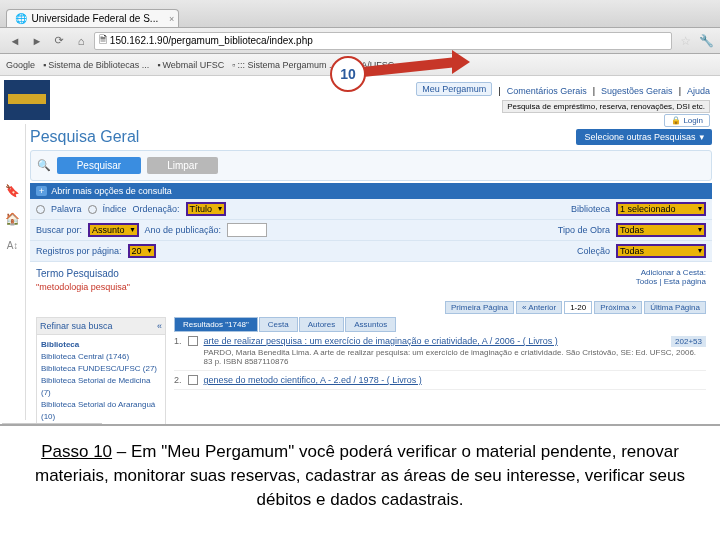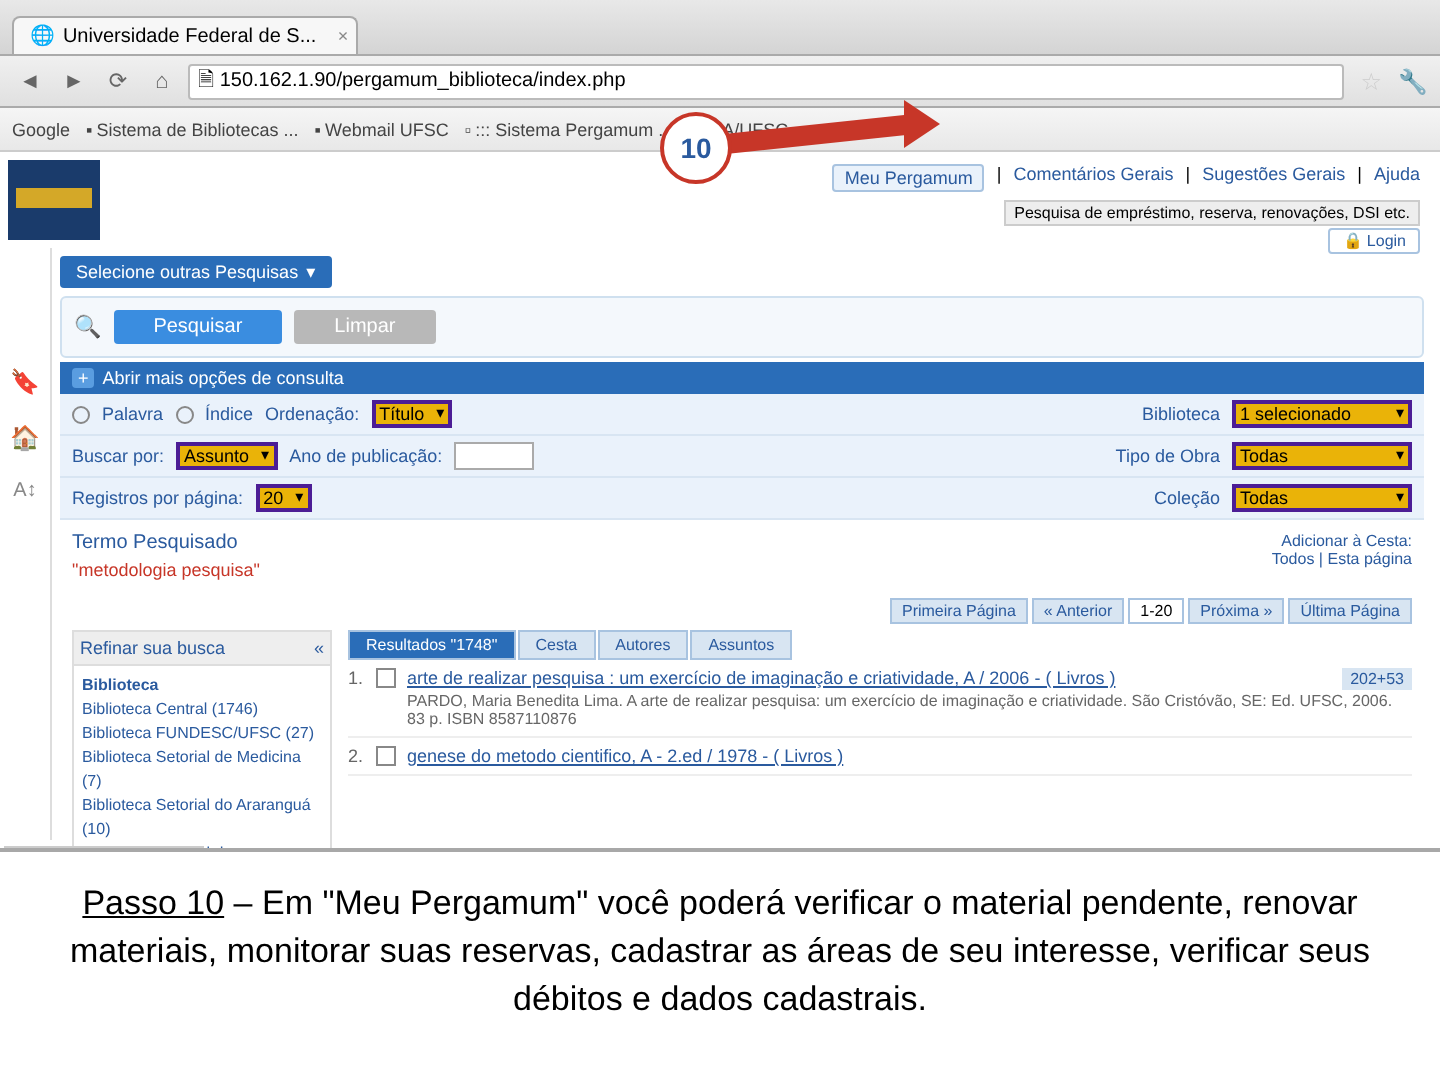--- a/index.html
+++ b/index.html
@@ -10,21 +10,21 @@
 .addr-bar{height:26px;background:linear-gradient(#f0f0f0,#e0e0e0);border-bottom:1px solid #aaa;display:flex;align-items:center;padding:0 6px;gap:4px}
 .nav-btn{width:18px;height:18px;border-radius:2px;display:flex;align-items:center;justify-content:center;font-size:11px;color:#666}
 .url-box{flex:1;height:18px;background:#fff;border:1px solid #bbb;border-radius:2px;font-size:10px;padding:0 4px;display:flex;align-items:center}
 .star{color:#ccc;font-size:12px;margin-left:4px}
 .wrench{font-size:12px;color:#666;margin-left:4px}
 .bm-bar{height:22px;background:linear-gradient(#f5f5f5,#e8e8e8);border-bottom:1px solid #ccc;display:flex;align-items:center;padding:0 6px;gap:8px;font-size:9px;color:#444}
 .bm{display:flex;align-items:center;gap:2px}
 .header-area{height:48px;background:#fff;display:flex;position:relative}
 .logo{width:46px;height:40px;background:#1a3b6b;margin:4px;position:relative}
 .logo::after{content:"";position:absolute;top:14px;left:4px;right:4px;height:10px;background:#d4a828}
-.top-links{position:absolute;right:10px;top:6px;font-size:9px;display:flex;gap:6px;align-items:flex-start}
+.top-links{position:absolute;right:10px;top:6px;font-size:9px;display:flex;gap:6px;align-items:flex-end}
 .top-links a{color:#2a5a9e;text-decoration:none}
 .top-links .mp{background:#eaf2fb;border:1px solid #a8c3e0;border-radius:2px;padding:1px 5px;color:#2a5a9e}
 .sub-bar{position:absolute;right:10px;top:24px;font-size:8px;background:#eee;border:1px solid #ccc;padding:1px 4px}
 .login-btn{position:absolute;right:10px;top:38px;font-size:8px;background:#fff;border:1px solid #a8c3e0;border-radius:2px;padding:1px 6px;color:#2a5a9e;display:flex;align-items:center;gap:2px}
 .callout{position:absolute;left:330px;top:56px;width:36px;height:36px;border:2px solid #c73628;border-radius:50%;background:#fff;display:flex;align-items:center;justify-content:center;font-weight:bold;color:#2a5a9e;font-size:14px;z-index:10}
 .arrow{position:absolute;left:360px;top:52px;width:120px;height:30px;z-index:9}
 .arrow::before{content:"";position:absolute;left:0;top:10px;width:100px;height:10px;background:#c73628;transform:rotate(-6deg)}
 .arrow::after{content:"";position:absolute;right:10px;top:-2px;border-left:18px solid #c73628;border-top:12px solid transparent;border-bottom:12px solid transparent}
 .main{display:flex;height:296px}
 .side-icons{width:26px;background:#fff;border-right:1px solid #ddd;display:flex;flex-direction:column;align-items:center;padding-top:60px;gap:14px;font-size:12px}
@@ -129,20 +129,21 @@
 <div class="arrow"></div>
 
 <div class="main">
   <div class="side-icons">
     <span style="color:#c73628">🔖</span>
     <span style="color:#c73628">🏠</span>
     <span style="color:#888;font-size:10px">A↕</span>
   </div>
   <div class="content">
     <div class="pg-head">
+      <div class="pg-title">Pesquisa Geral</div>
       <div class="sel-btn">
         <span>Selecione outras Pesquisas</span>
           <span>▾</span>
       </div>
     </div>
     <div class="search-row">
       <span class="mag">🔍</span>
       <div class="btn btn-p">Pesquisar</div>
       <div class="btn btn-l">Limpar</div>
     </div>

